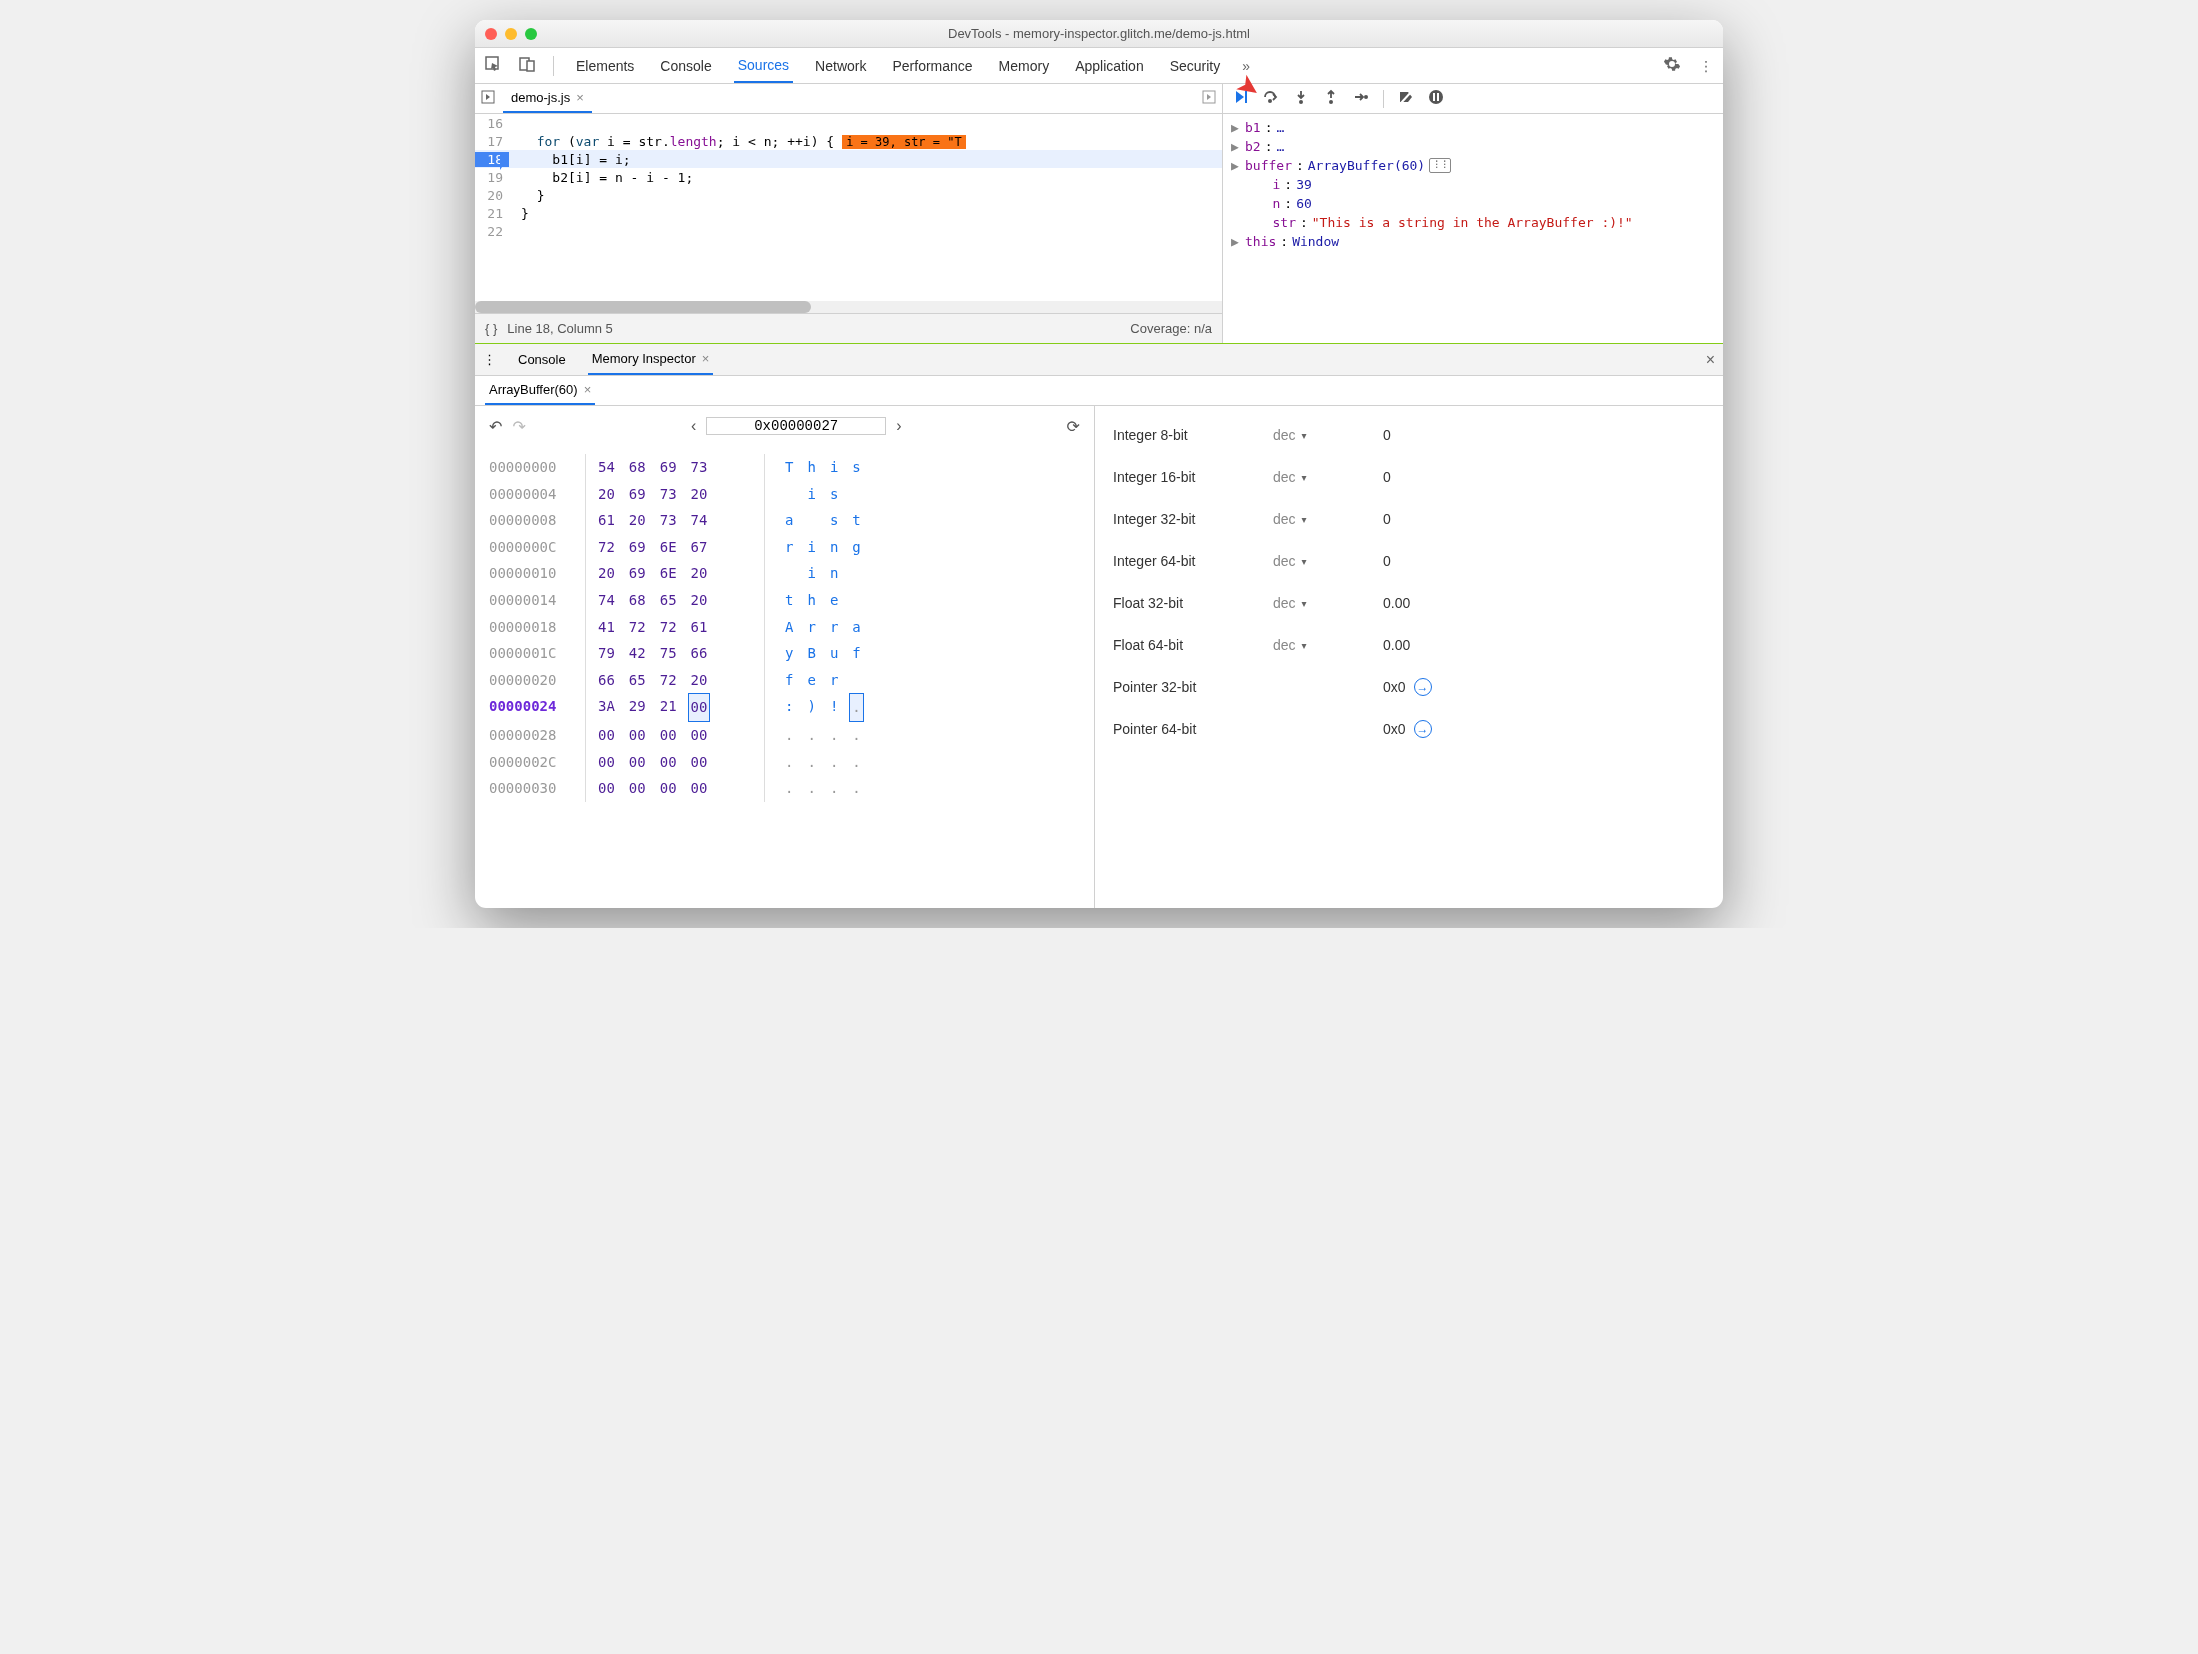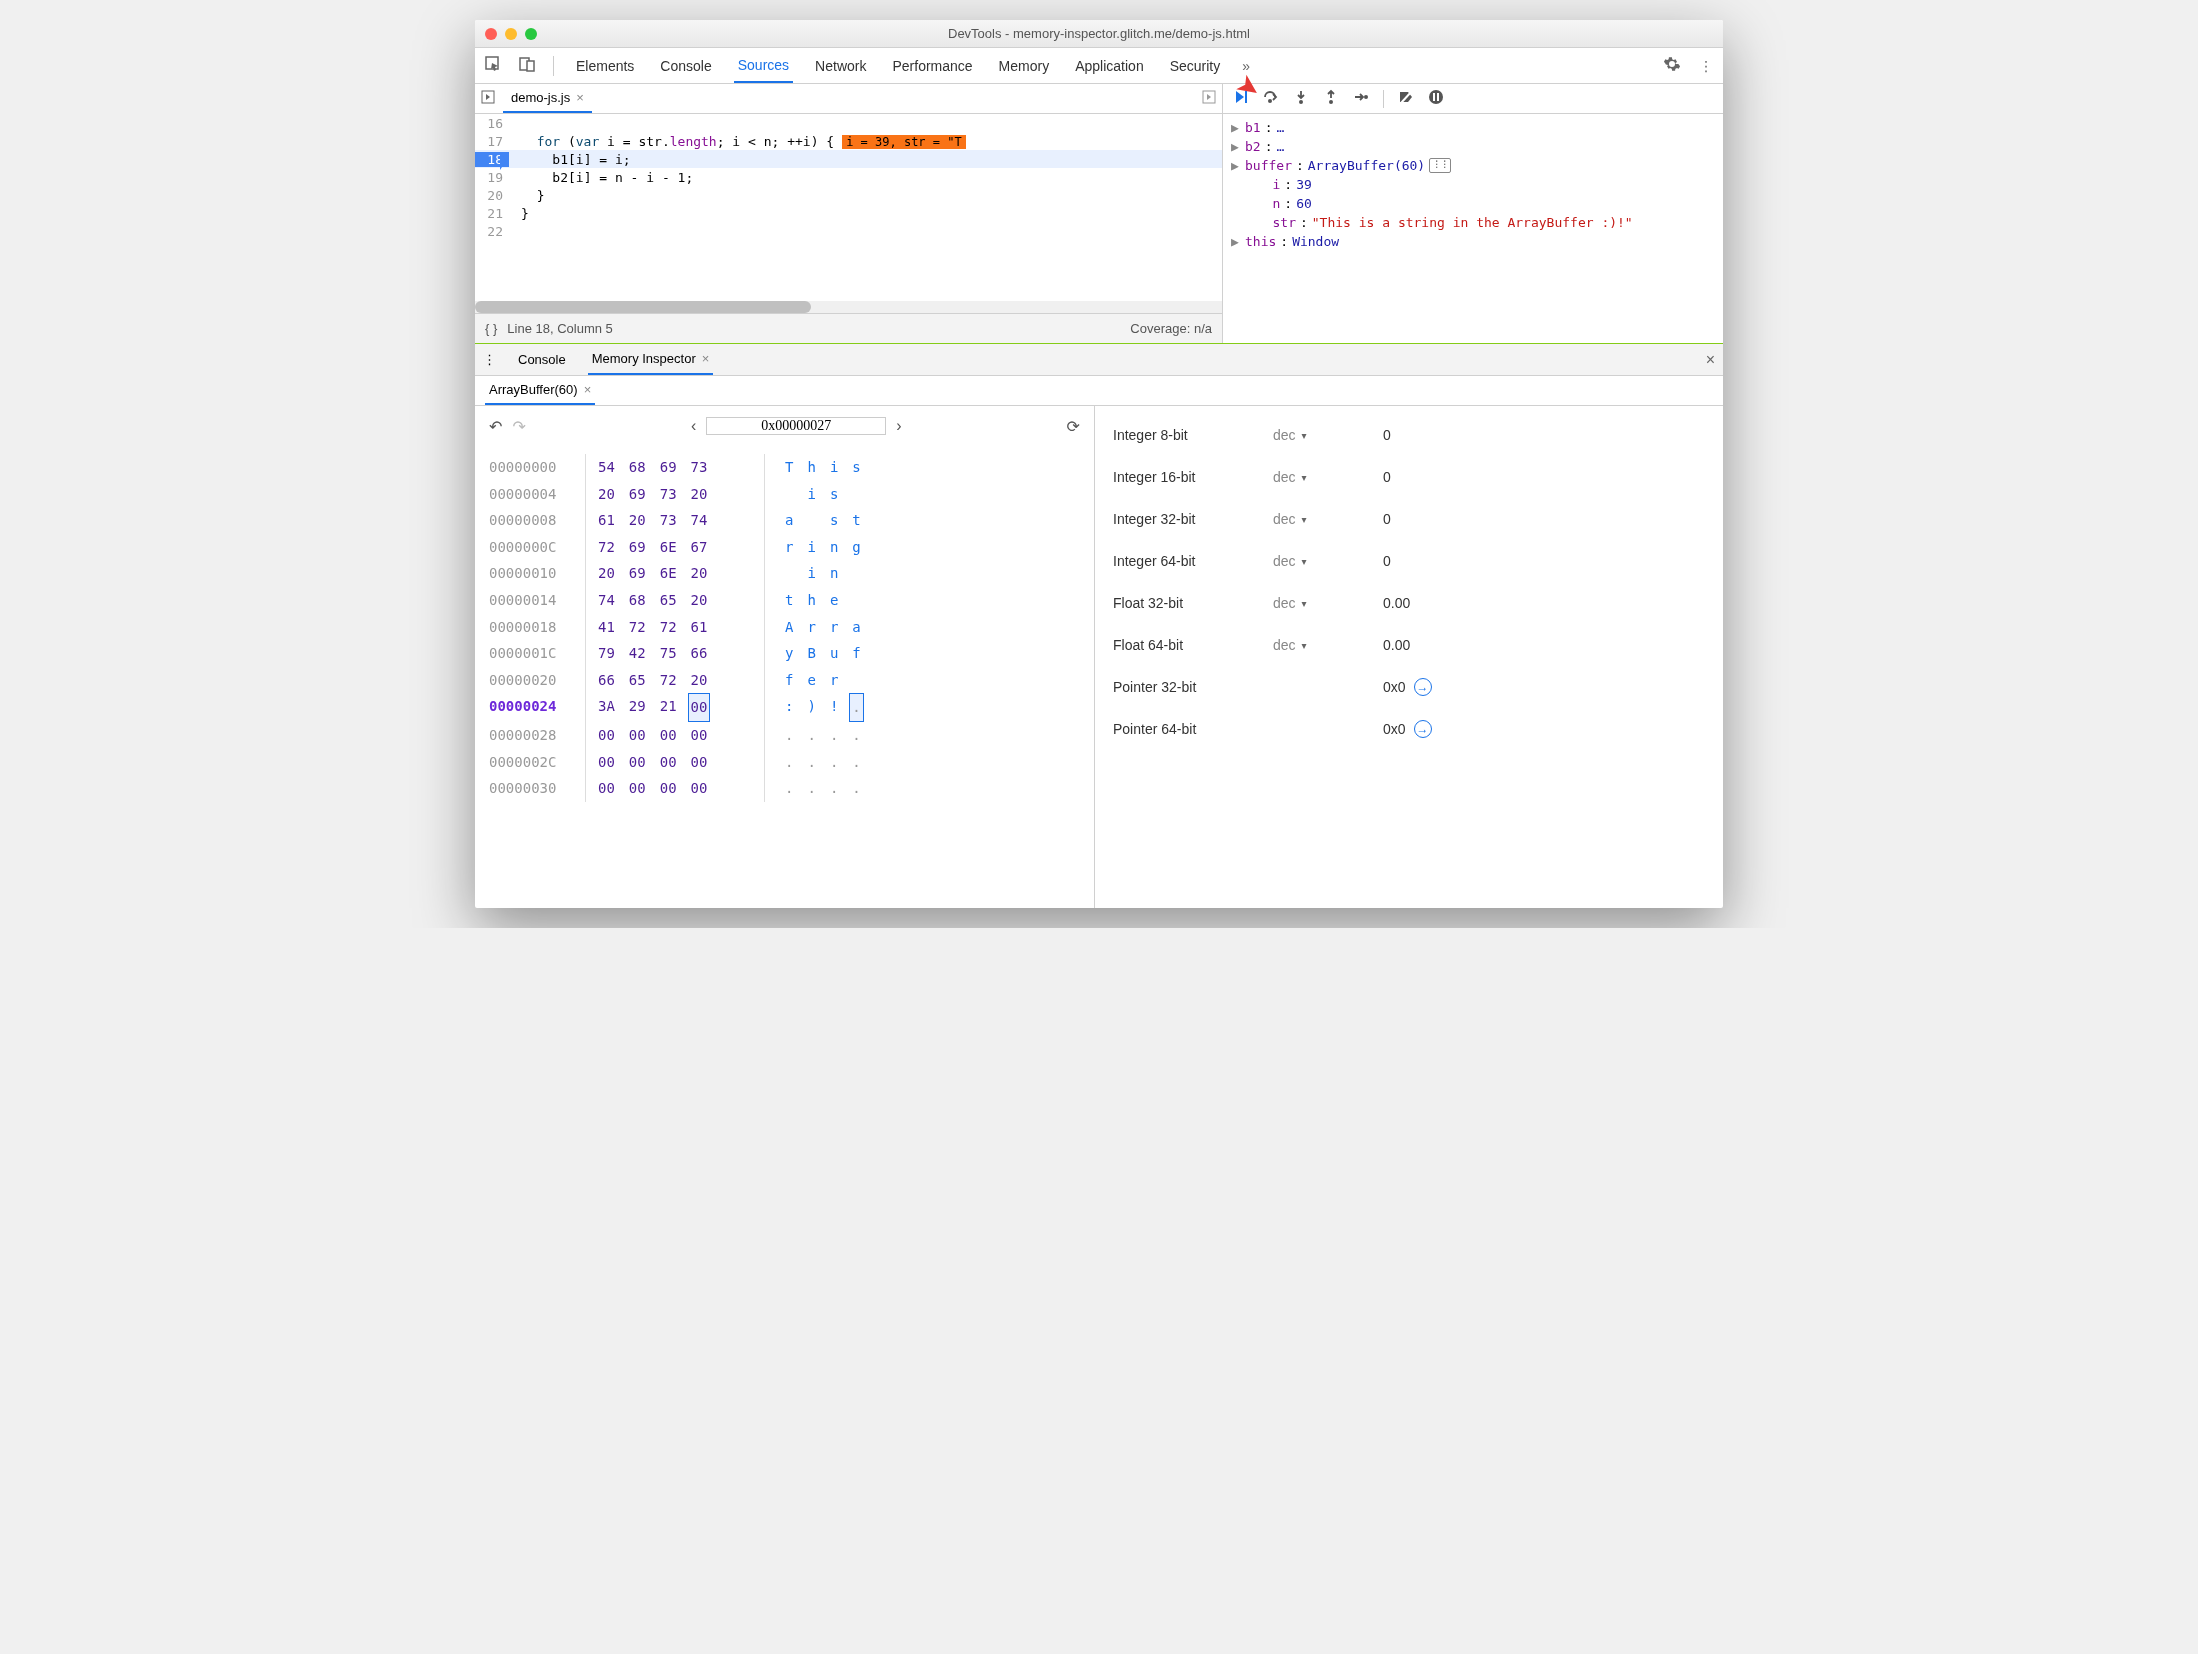--- a/index.html
+++ b/index.html
@@ -1,17 +1,17 @@
 <!DOCTYPE html>
 <html><head>
 <meta charset="utf-8">
 <style>
 * { box-sizing: border-box; margin: 0; padding: 0; }
 body { font-family: -apple-system, BlinkMacSystemFont, "Segoe UI", sans-serif; background: #f0f0f0; }
-.window { width: 1248px; height: 888px; margin: 20px auto; background: #fff; border-radius: 2px; box-shadow: 0 20px 60px rgba(0,0,0,0.4); overflow: hidden; display: flex; flex-direction: column; }
+.window { width: 1248px; height: 888px; margin: 20px auto; background: #fff; border-radius: 11px; box-shadow: 0 20px 60px rgba(0,0,0,0.4); overflow: hidden; display: flex; flex-direction: column; }
 .titlebar { height: 28px; background: linear-gradient(#f6f6f6,#e8e8e8); display: flex; align-items: center; padding: 0 10px; border-bottom: 1px solid #d0d0d0; position: relative; }
 .traffic { display: flex; gap: 8px; }
 .traffic span { width: 12px; height: 12px; border-radius: 50%; display: block; }
 .tl-close { background: #ff5f57; }
 .tl-min { background: #febc2e; }
 .tl-max { background: #28c840; }
 .title { position: absolute; left: 0; right: 0; text-align: center; font-size: 13px; color: #555; }
 
 .toolbar { height: 36px; border-bottom: 1px solid #d0d0d0; display: flex; align-items: center; padding: 0 10px; gap: 18px; font-size: 14px; color: #333; }
 .toolbar .icon { color: #666; }
@@ -63,21 +63,21 @@
 .drawer-close { margin-left: auto; color: #666; font-size: 16px; cursor: pointer; }
 
 .mi-tabs { height: 30px; border-bottom: 1px solid #d0d0d0; display: flex; align-items: center; padding: 0 10px; font-size: 13px; }
 .mi-tab { padding: 6px 4px; border-bottom: 2px solid #1a73e8; display: flex; gap: 6px; align-items: center; }
 
 .mi-body { flex: 1; display: flex; }
 .hexpane { width: 620px; border-right: 1px solid #d0d0d0; display: flex; flex-direction: column; }
 .valpane { flex: 1; display: flex; flex-direction: column; }
 
 .hex-toolbar { height: 40px; display: flex; align-items: center; padding: 0 14px; gap: 10px; }
-.addr-input { border: 1px solid #ccc; padding: 0 8px; font-family: Liberation Serif, serif; font-size: 14px; width: 180px; text-align: center; }
+.addr-input { border: 1px solid #ccc; padding: 0 8px; font-family: Liberation Mono, monospace; font-size: 14px; width: 180px; text-align: center; }
 .iconbtn { color: #555; cursor: pointer; font-size: 16px; }
 .iconbtn.dim { color: #bbb; }
 
 .hex-grid { padding: 8px 14px; font-family: Menlo, Consolas, monospace; font-size: 14px; line-height: 1.9; }
 .hex-row { display: flex; gap: 6px; }
 .hex-addr { width: 90px; color: #999; }
 .hex-addr.hl { color: #6d28d9; font-weight: bold; }
 .hex-bytes { width: 180px; display: flex; gap: 14px; border-left: 1px solid #ddd; border-right: 1px solid #ddd; padding: 0 12px; }
 .hex-byte { color: #4c1d95; }
 .hex-byte.sel2 { border: 1px solid #1a73e8; background: #e8f0fe; padding: 0 2px; margin: 0 -3px; }

